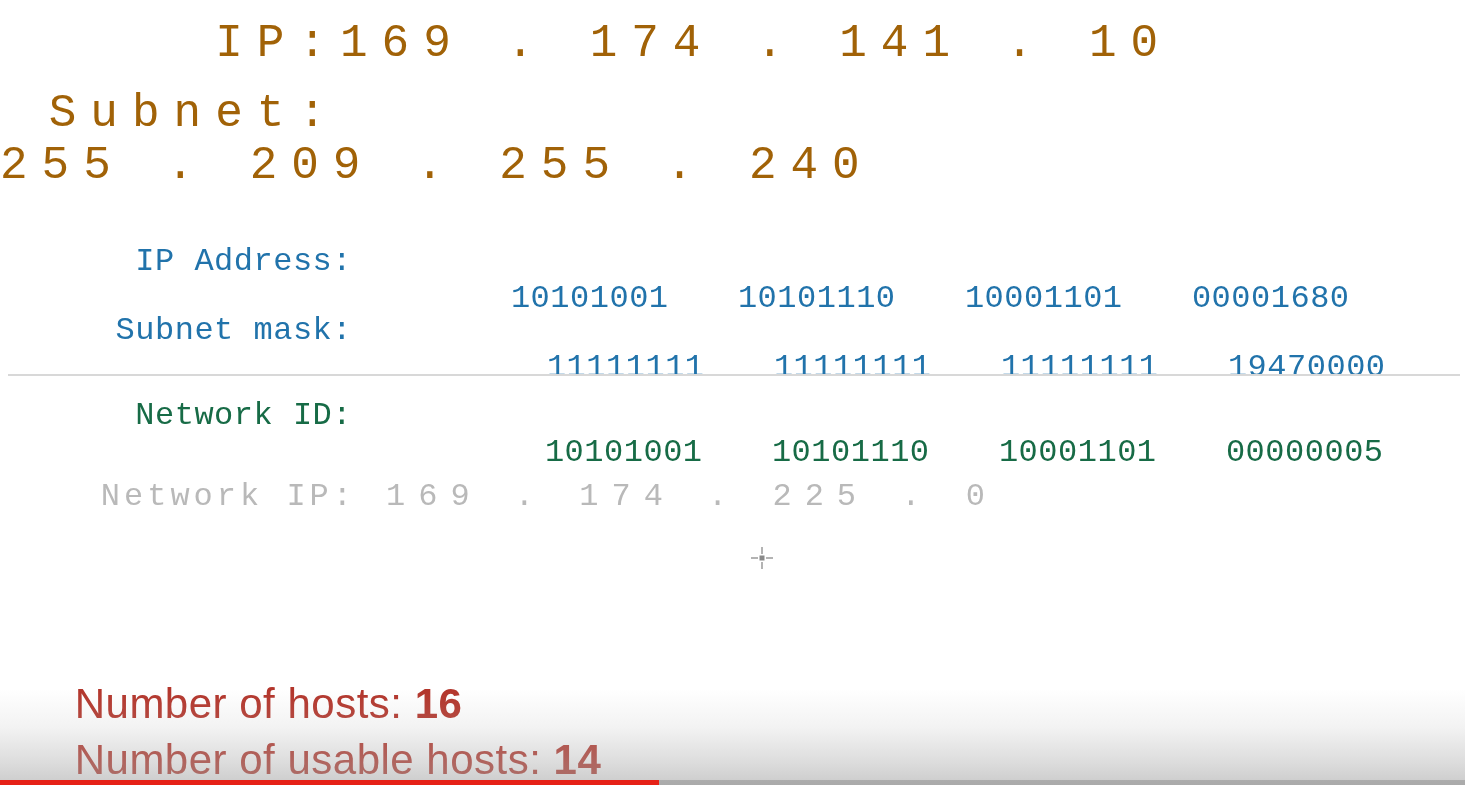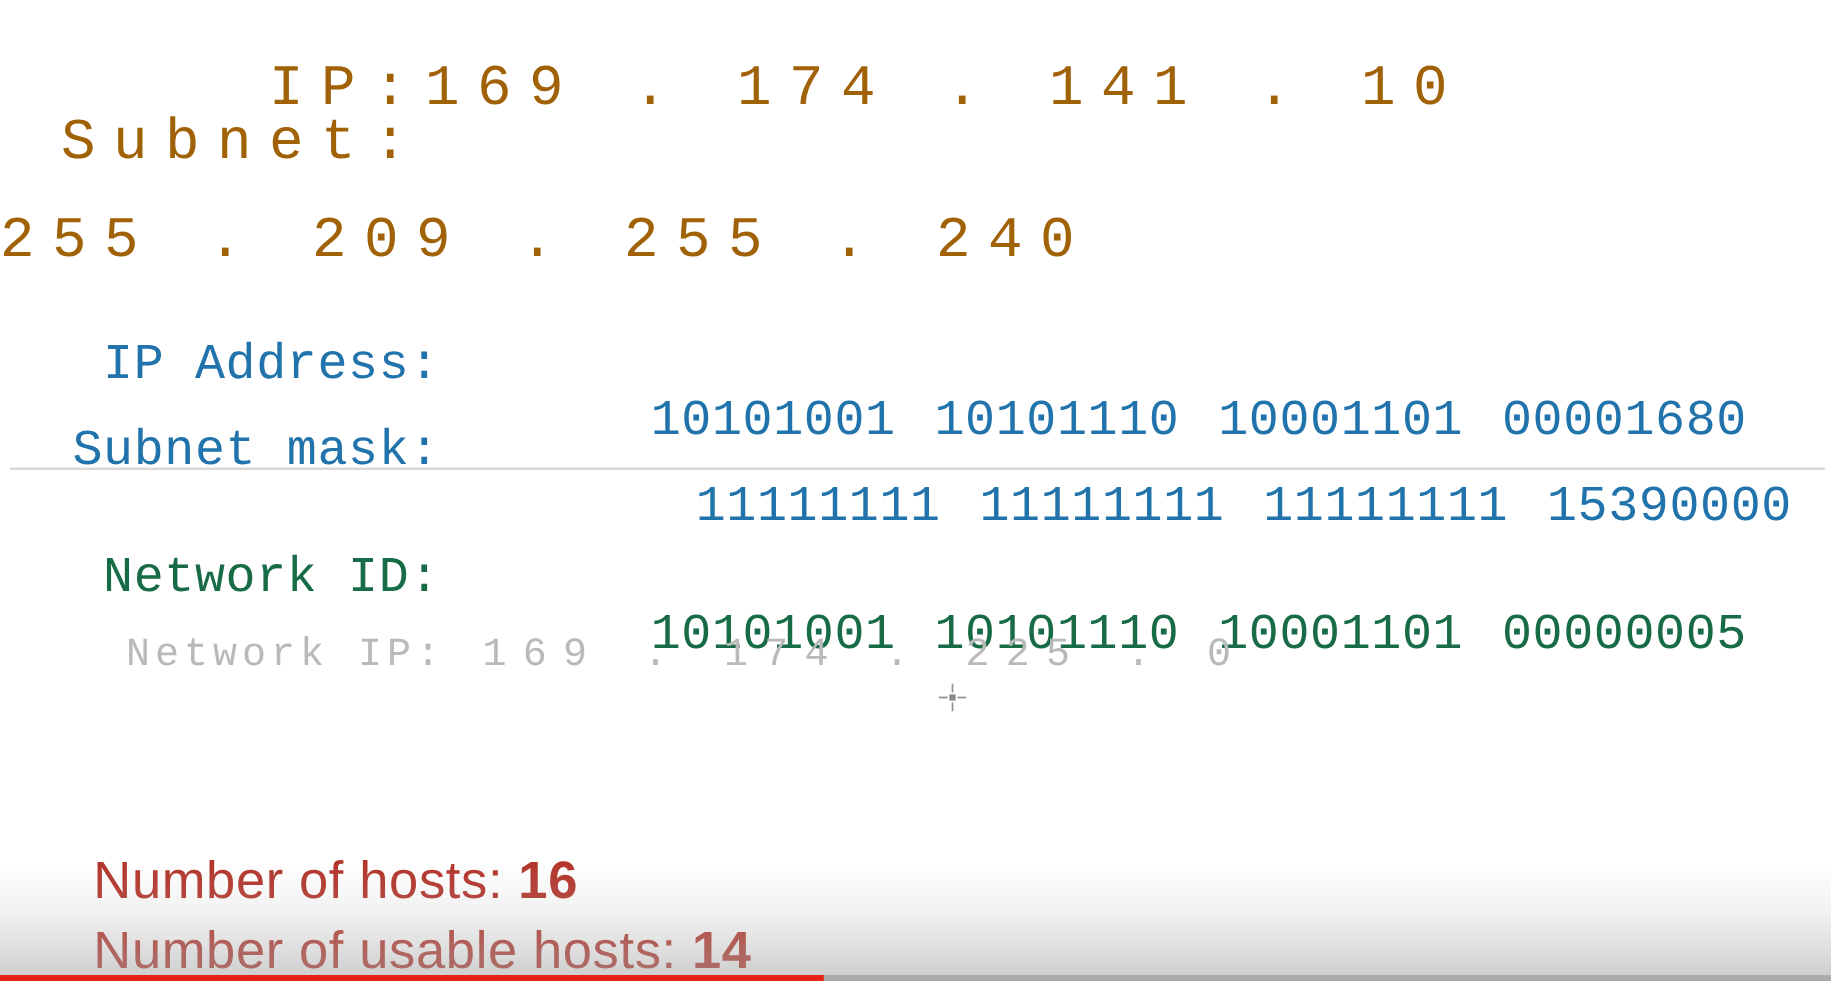--- a/index.html
+++ b/index.html
@@ -28,34 +28,34 @@
   .row {
     position: absolute;
     left: 0;
     width: 1465px;
     display: flex;
     align-items: baseline;
     white-space: pre;
     font-family: "Liberation Mono", "DejaVu Sans Mono", monospace;
   }
   .lbl  { text-align: right; display: inline-block; }
-  .vals { display: inline-block; margin-top: 27px; }
+  .vals { display: inline-block; }
 
   
   .hdr {
     color: #a16207;
     font-size: 46px;
     letter-spacing: 14px;
     font-weight: 400;
   }
   .hdr .lbl  { width: 340px; }
 
   
   .bin {
-    font-size: 40px;
+    font-size: 32px;
     letter-spacing: 0.5px;
     font-weight: 400;
   }
   .bin .lbl { width: 352px; padding-right: 6px; }
   .bin .oct {
     display: inline-block;
     width: 227px;
     text-align: center;
   }
   .blue  { color: #2173ab; }
@@ -153,27 +153,27 @@
   <div class="row bin blue" style="top:243px;">
     <span class="lbl">IP Address:</span>
     <span class="vals">
       <span class="oct">10101001</span><span class="oct">10101110</span><span class="oct">10001101</span><span class="oct">00001680</span>
     </span>
   </div>
 
   <div class="row bin blue" style="top:312px;gap:36px;">
     <span class="lbl">Subnet mask:</span>
     <span class="vals">
-      <span class="oct">11111111</span><span class="oct">11111111</span><span class="oct">11111111</span><span class="oct">15390000</span>
+      <span class="oct">11111111</span><span class="oct">11111111</span><span class="oct">11111111</span><span class="oct">19470000</span>
     </span>
   </div>
 
   <div id="divider"></div>
 
-  <div class="row bin green" style="top:414px;">
+  <div class="row bin green" style="top:397px;gap:34px;">
     <span class="lbl">Network ID:</span>
     <span class="vals">
       <span class="oct">10101001</span><span class="oct">10101110</span><span class="oct">10001101</span><span class="oct">00000005</span>
     </span>
   </div>
 
   <div class="row netip" style="top:478px;">
     <span class="lbl">Network IP:</span>
     <span class="vals">169 . 174 . 225 . 0</span>
   </div>

